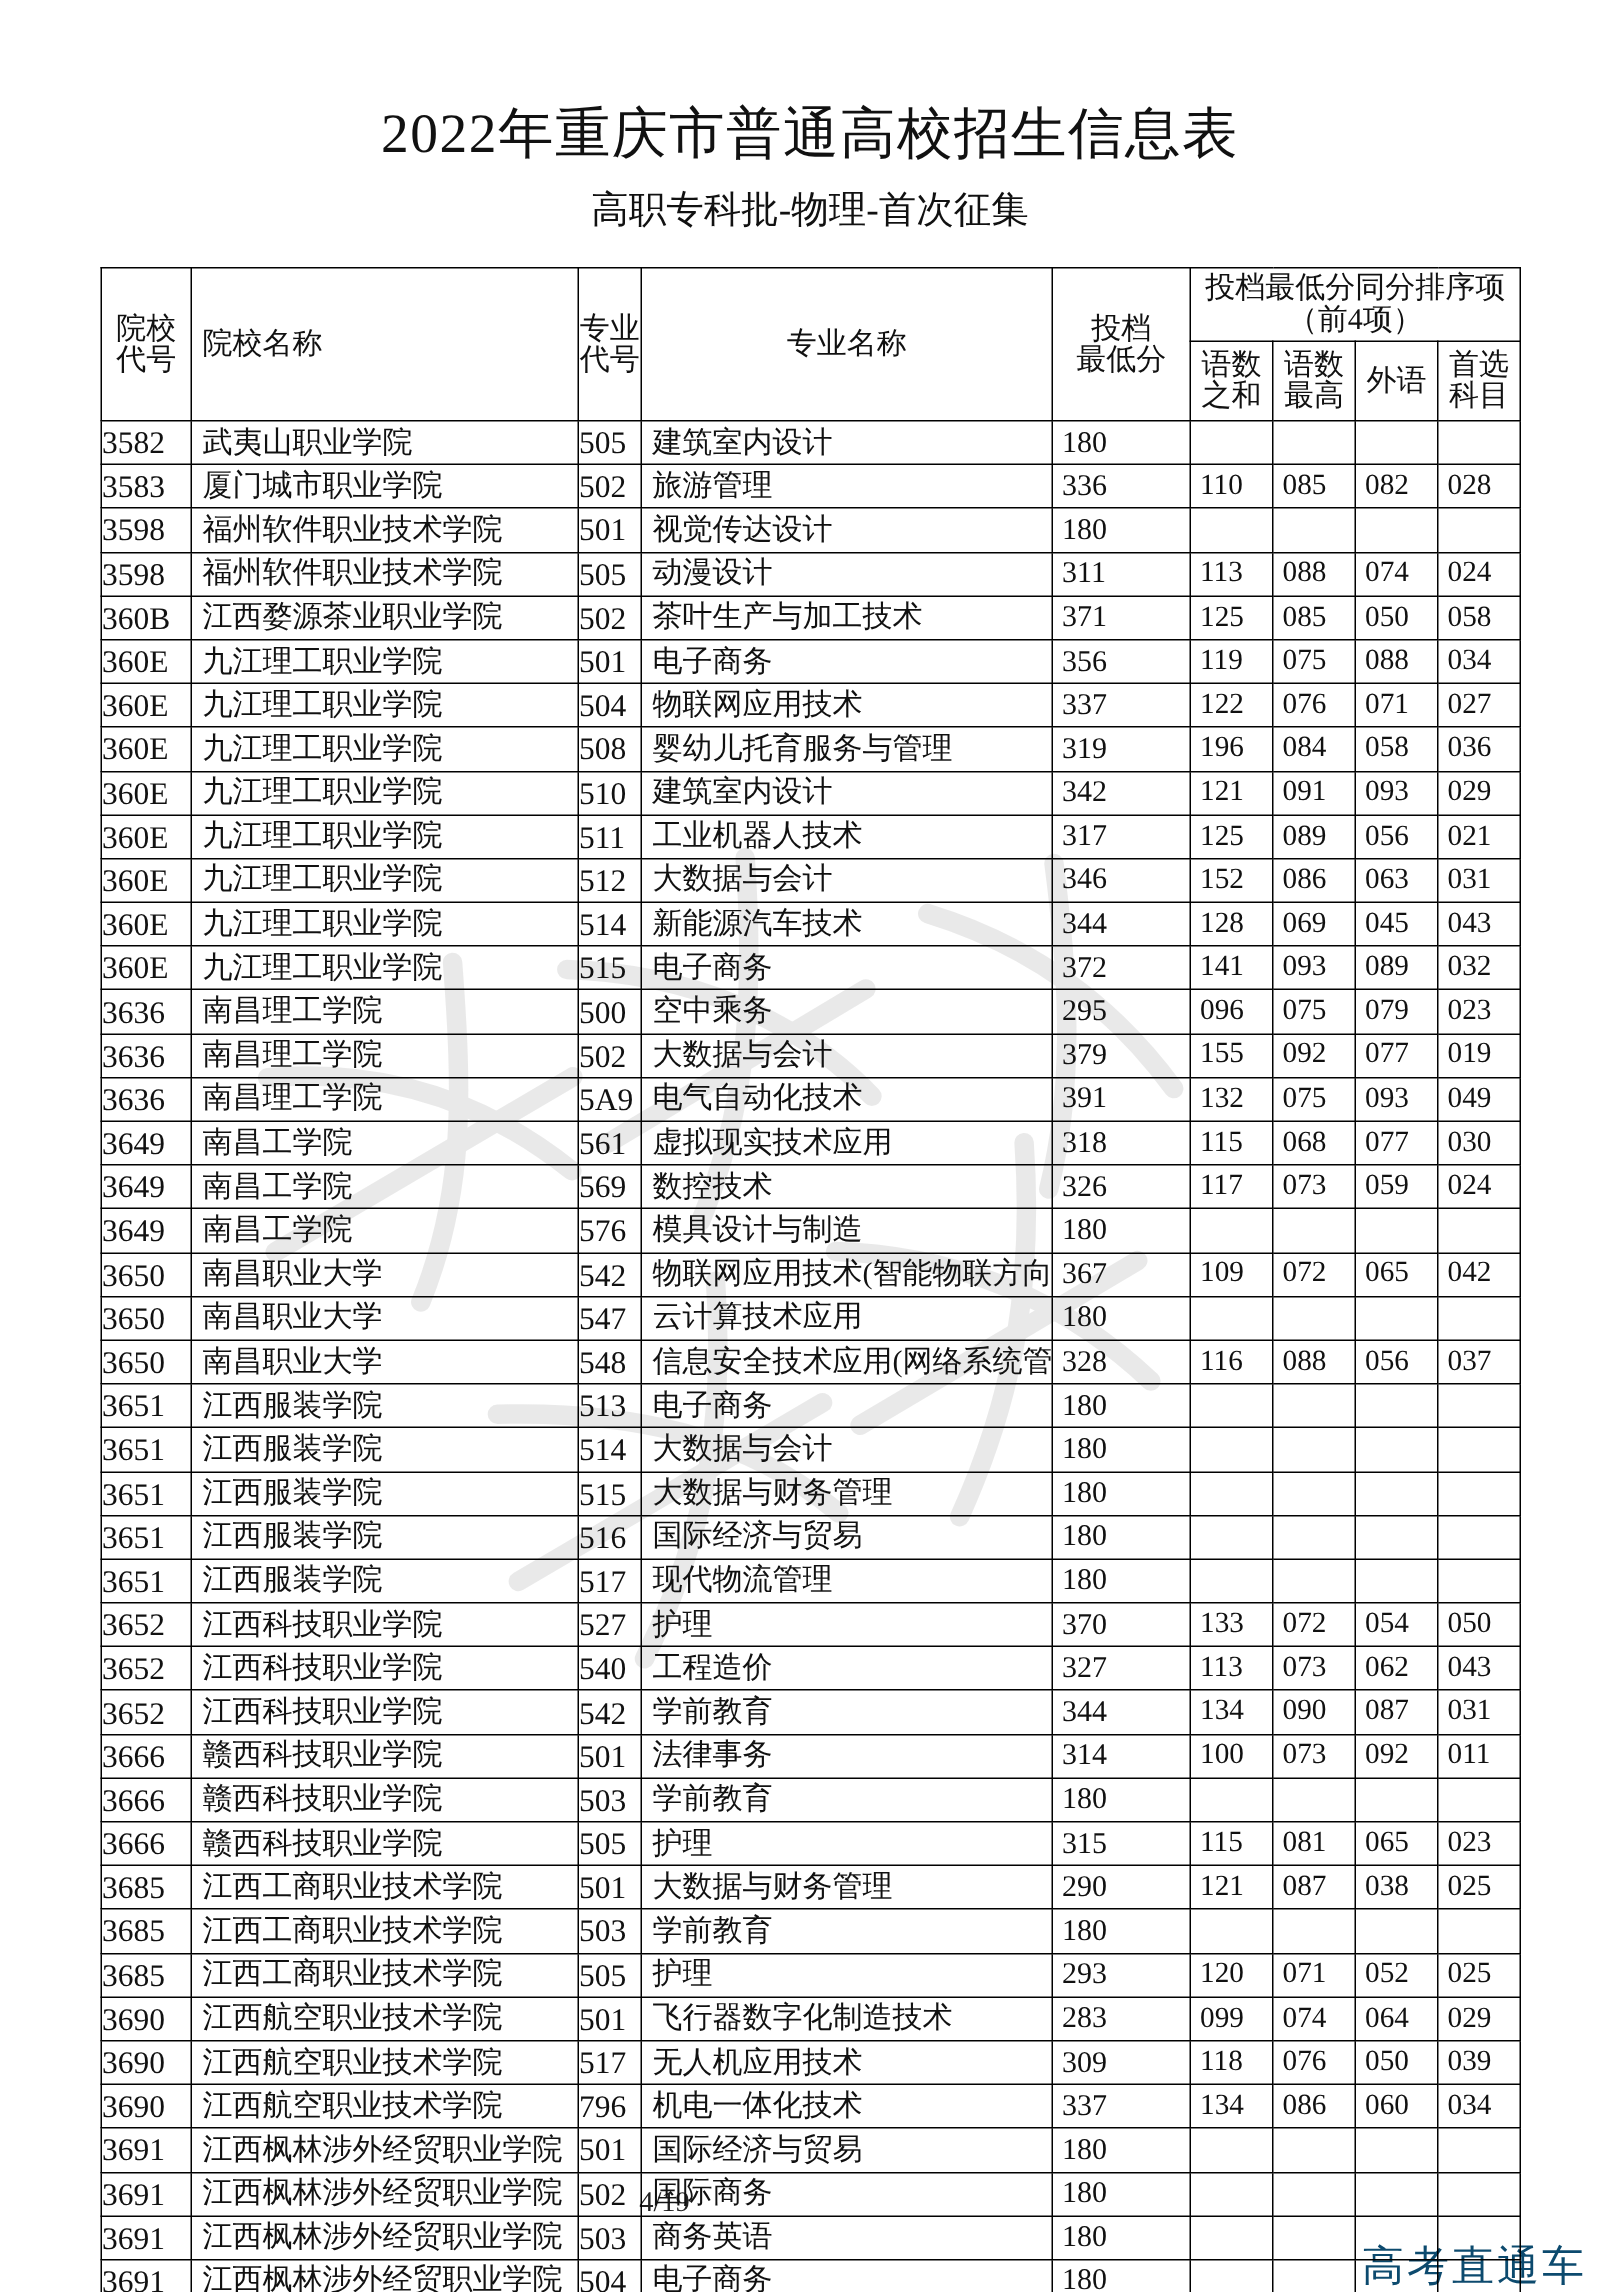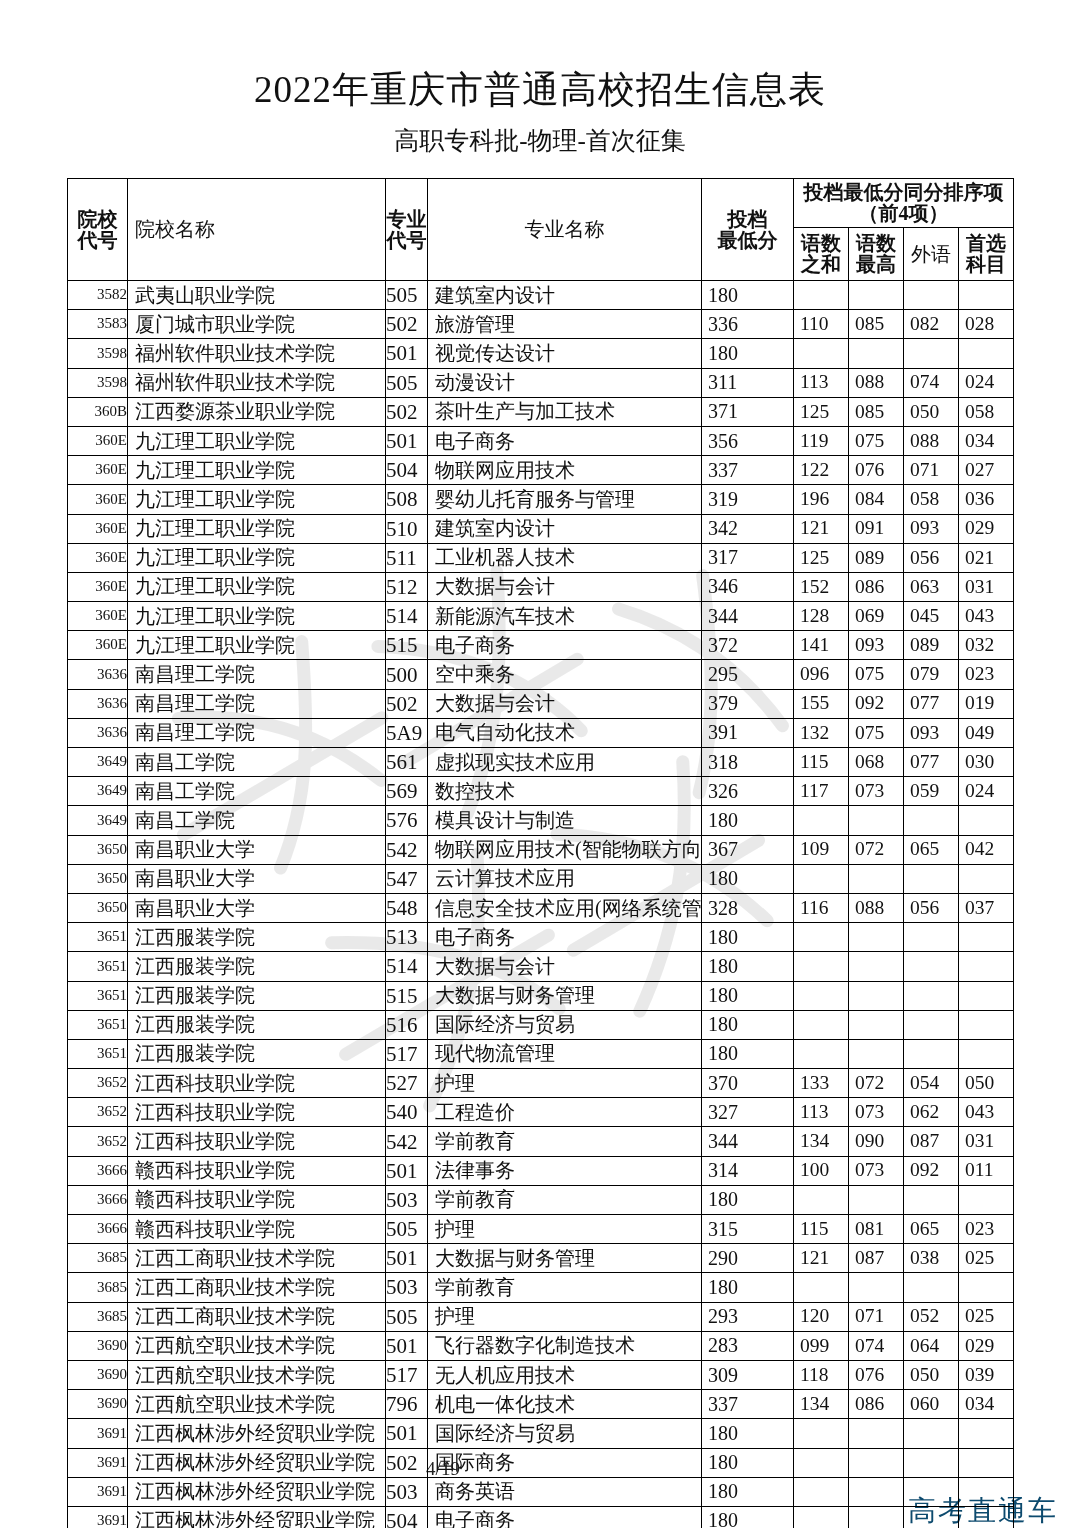--- a/index.html
+++ b/index.html
@@ -66,35 +66,35 @@
     overflow:hidden;
     white-space:nowrap;
   }
   thead th{
     text-align:center;
     vertical-align:middle;
     font-size:20px;
     letter-spacing:0px;
   }
   .hdr-tall{height:100px;}
-  .h-line{display:block;font-weight:bold;}
+  .h-line{display:block;}
 
   
   col.c-code{width:60px;}
   col.c-name{width:258px;}
   col.c-mcode{width:42px;}
   col.c-mname{width:274px;}
   col.c-score{width:92px;}
   col.c-s1{width:55px;}
   col.c-s2{width:55px;}
   col.c-s3{width:55px;}
   col.c-s4{width:55px;}
 
   tbody td{height:28.2px;}
-  td.code{text-align:right;padding-left:0;font-size:15px;}
+  td.code{text-align:left;padding-left:0;font-size:21px;}
   td.name{padding-left:7px;text-align:left;font-size:20px;}
   td.mcode{text-align:left;font-size:21px;}
   td.mname{padding-left:7px;text-align:left;font-size:20px;}
   td.score{padding-left:6px;text-align:left;font-size:20px;}
   td.rk{padding-left:6px;text-align:left;font-size:19.5px;}
 
   
   .pagenum{
     position:absolute;
     left:0;top:1442px;

